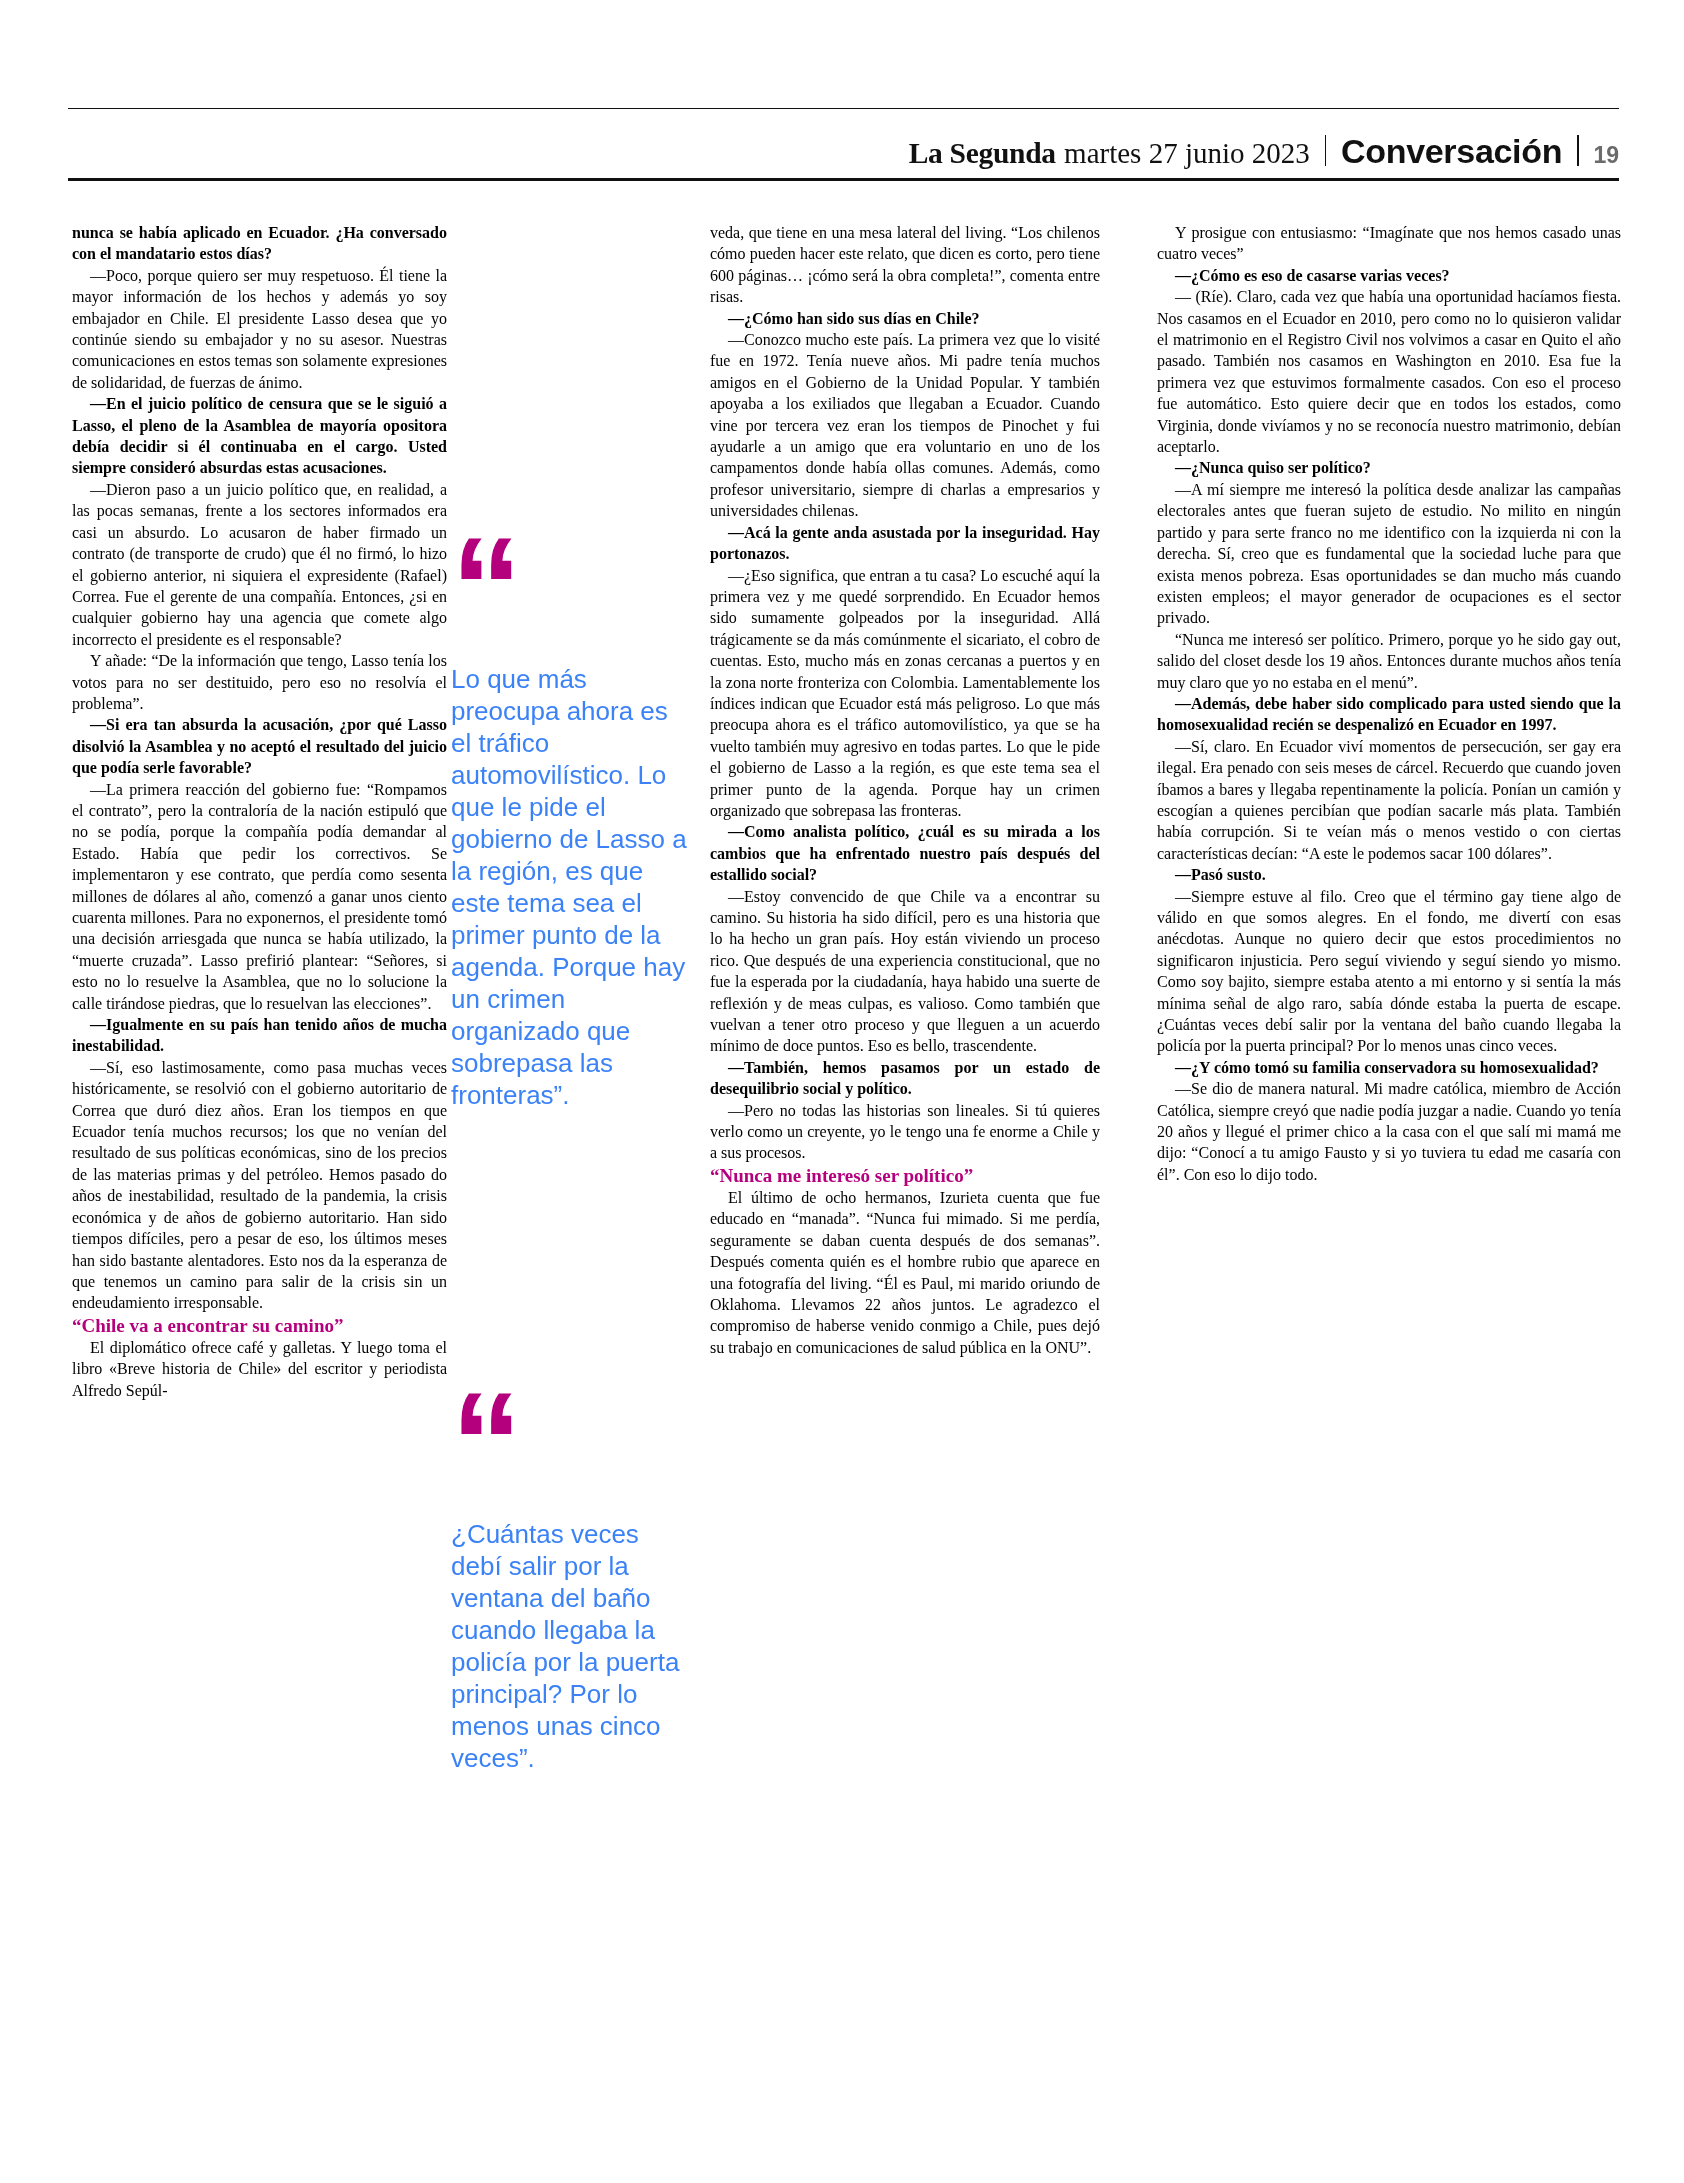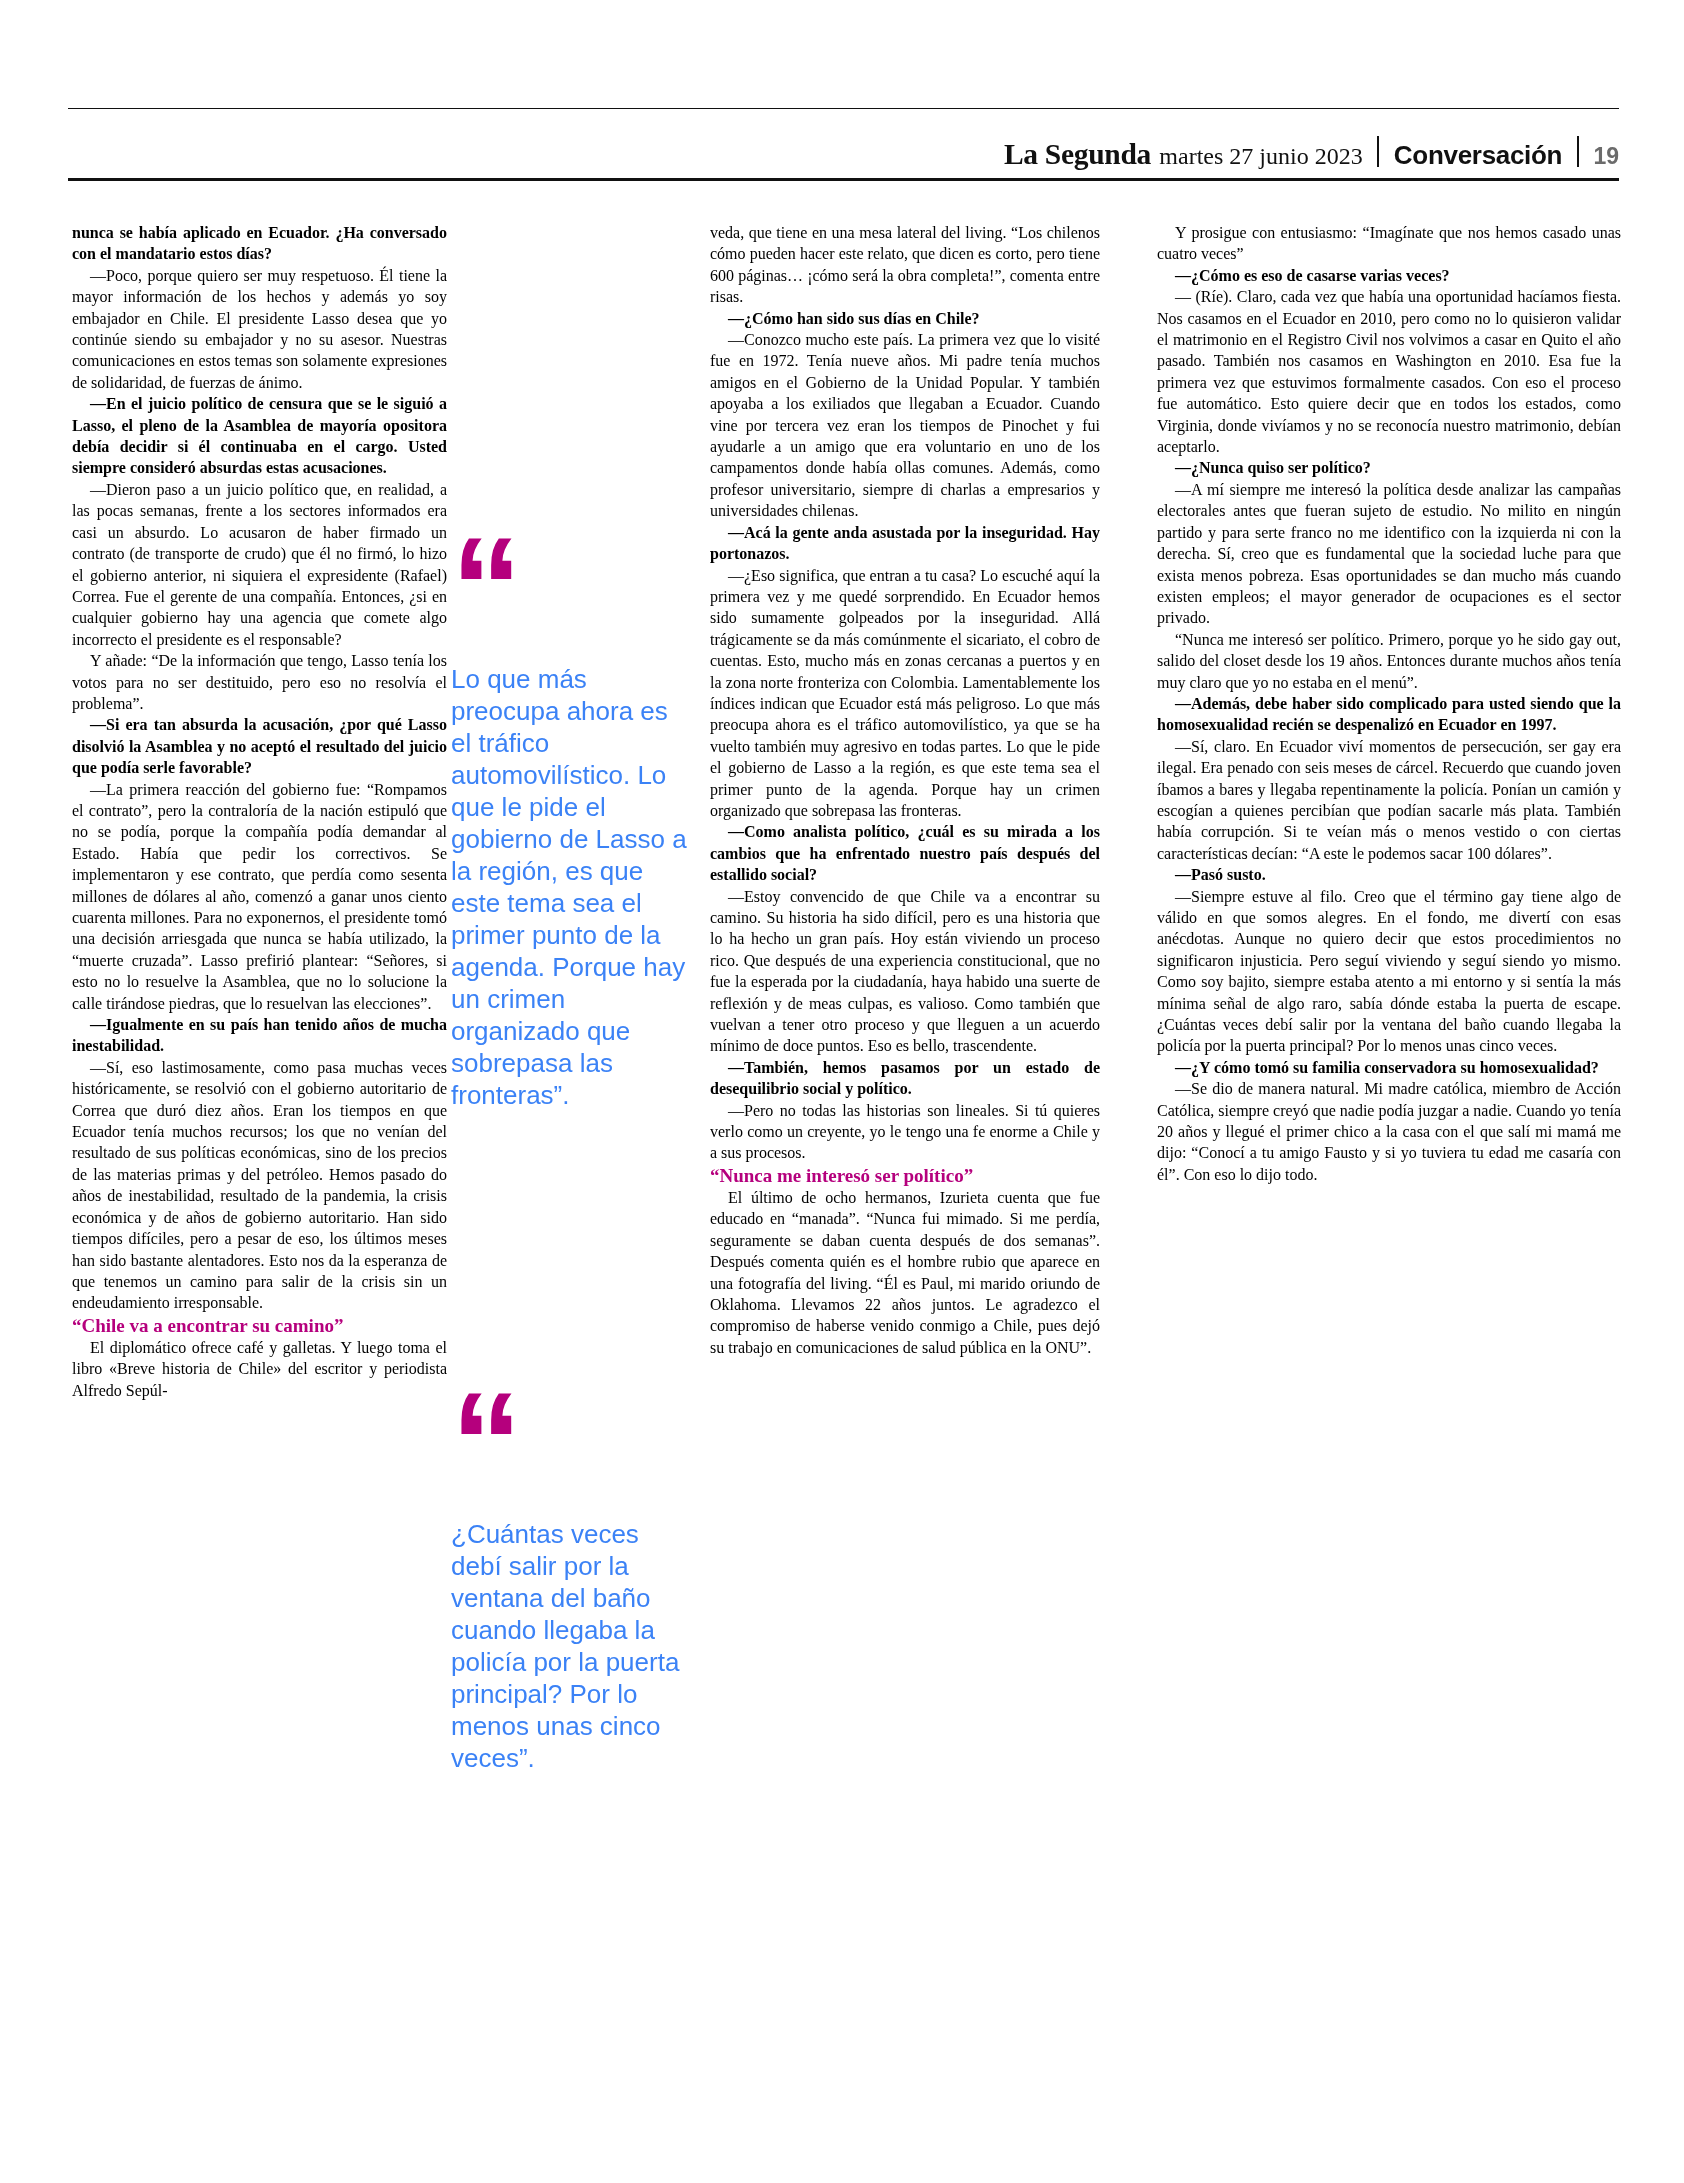--- a/index.html
+++ b/index.html
@@ -43,37 +43,37 @@
   }
   .mh-brand {
     font-family: "Liberation Serif", serif;
     font-weight: bold;
     font-size: 29.5px;
     letter-spacing: -0.3px;
     color: #111;
   }
   .mh-date {
     font-family: "Liberation Serif", serif;
-    font-size: 24px;
+    font-size: 29px;
     color: #111;
     margin-left: 8.4px;
   }
   .mh-sep {
     display: inline-block;
     width: 1.6px;
     height: 31px;
     background: #111;
     margin: 0 14.8px;
     position: relative;
     top: 3.2px;
   }
   .mh-section {
     font-family: "Liberation Sans", sans-serif;
     font-weight: bold;
-    font-size: 26px;
+    font-size: 34px;
     color: #111;
     letter-spacing: -0.3px;
   }
   .mh-sep2 {
     display: inline-block;
     width: 1.6px;
     height: 31px;
     background: #111;
     margin: 0 14.8px;
     position: relative;

